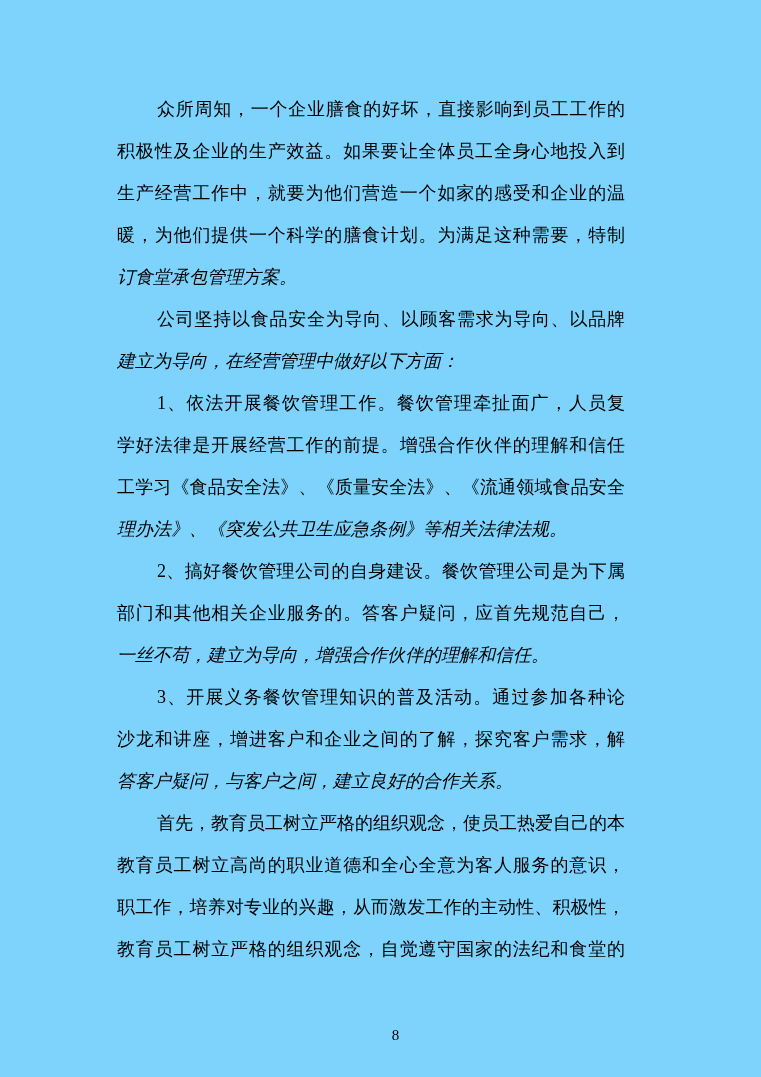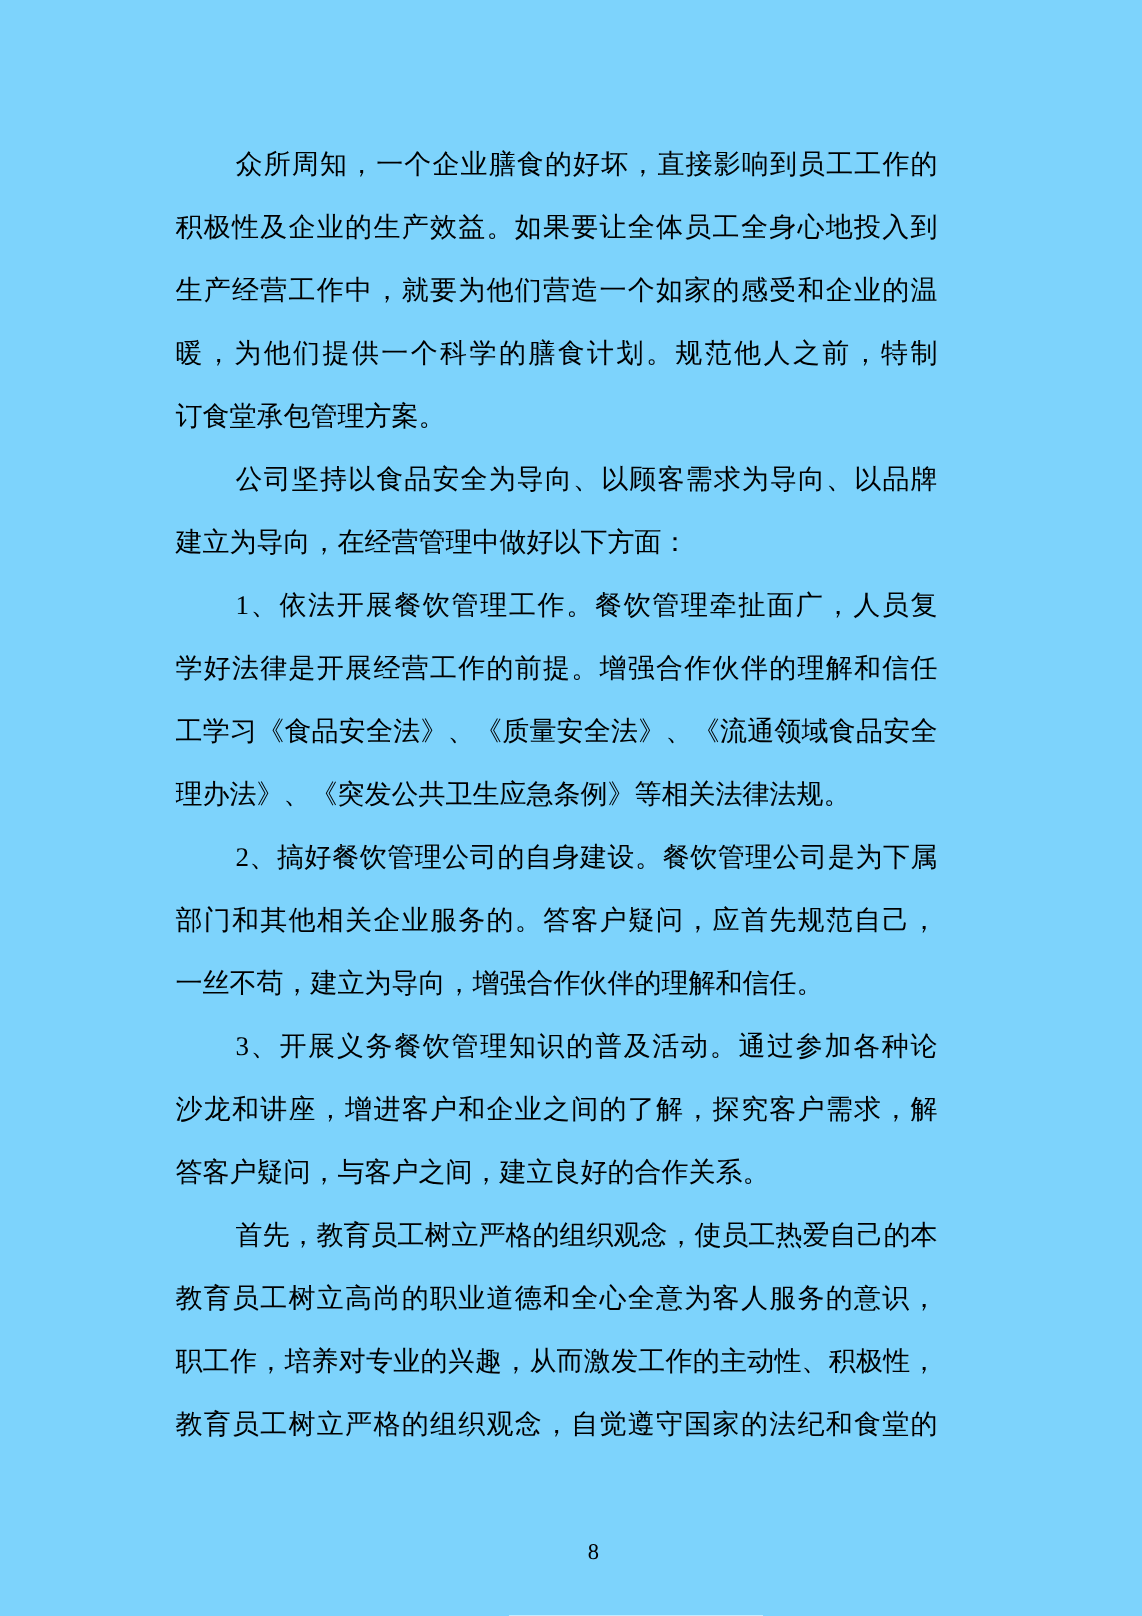--- a/index.html
+++ b/index.html
@@ -31,20 +31,21 @@
     text-align-last: justify;
     -moz-text-align-last: justify;
     color: #000000;
   }
   .line.first {
     text-indent: 40px;
   }
   .line.unjustified {
     text-align: right;
     text-align-last: left;
+    font-style: italic;
     -moz-text-align-last: left;
   }
   .footer {
     position: absolute;
     left: 30px;
     top: 1026px;
     width: 731px;
     text-align: center;
   }
   .page-number {
@@ -54,21 +55,21 @@
   }
 </style>
 </head>
 <body>
 
 <div class="page">
   <div class="doc-body">
       <div class="line first">众所周知，一个企业膳食的好坏，直接影响到员工工作的</div>
       <div class="line">积极性及企业的生产效益。如果要让全体员工全身心地投入到</div>
       <div class="line">生产经营工作中，就要为他们营造一个如家的感受和企业的温</div>
-      <div class="line">暖，为他们提供一个科学的膳食计划。规范他人之前，特制</div>
+      <div class="line">暖，为他们提供一个科学的膳食计划。为满足这种需要，特制</div>
       <div class="line unjustified">订食堂承包管理方案。</div>
       <div class="line first">公司坚持以食品安全为导向、以顾客需求为导向、以品牌</div>
       <div class="line unjustified">建立为导向，在经营管理中做好以下方面：</div>
       <div class="line first">1、依法开展餐饮管理工作。餐饮管理牵扯面广，人员复杂，</div>
       <div class="line">学好法律是开展经营工作的前提。增强合作伙伴的理解和信任</div>
       <div class="line">工学习《食品安全法》、《质量安全法》、《流通领域食品安全管</div>
       <div class="line unjustified">理办法》、《突发公共卫生应急条例》等相关法律法规。</div>
       <div class="line first">2、搞好餐饮管理公司的自身建设。餐饮管理公司是为下属</div>
       <div class="line">部门和其他相关企业服务的。答客户疑问，应首先规范自己，</div>
       <div class="line unjustified">一丝不苟，建立为导向，增强合作伙伴的理解和信任。</div>

